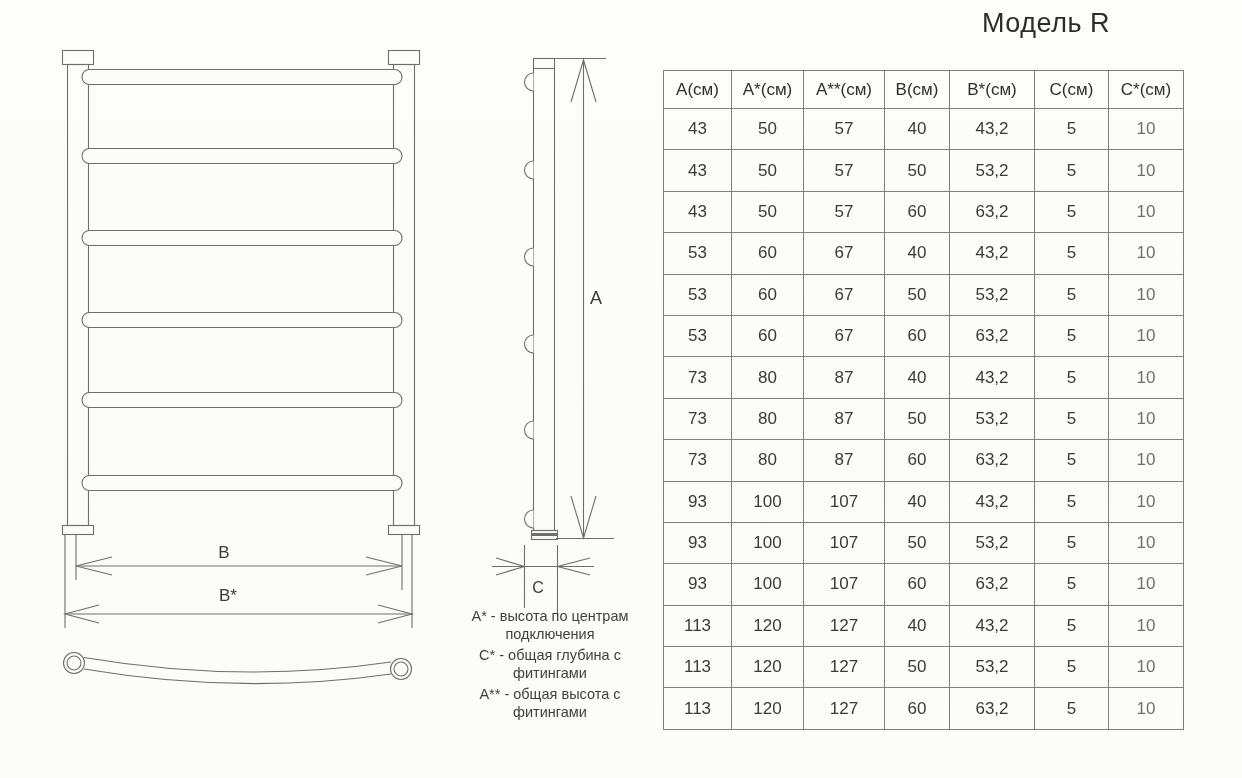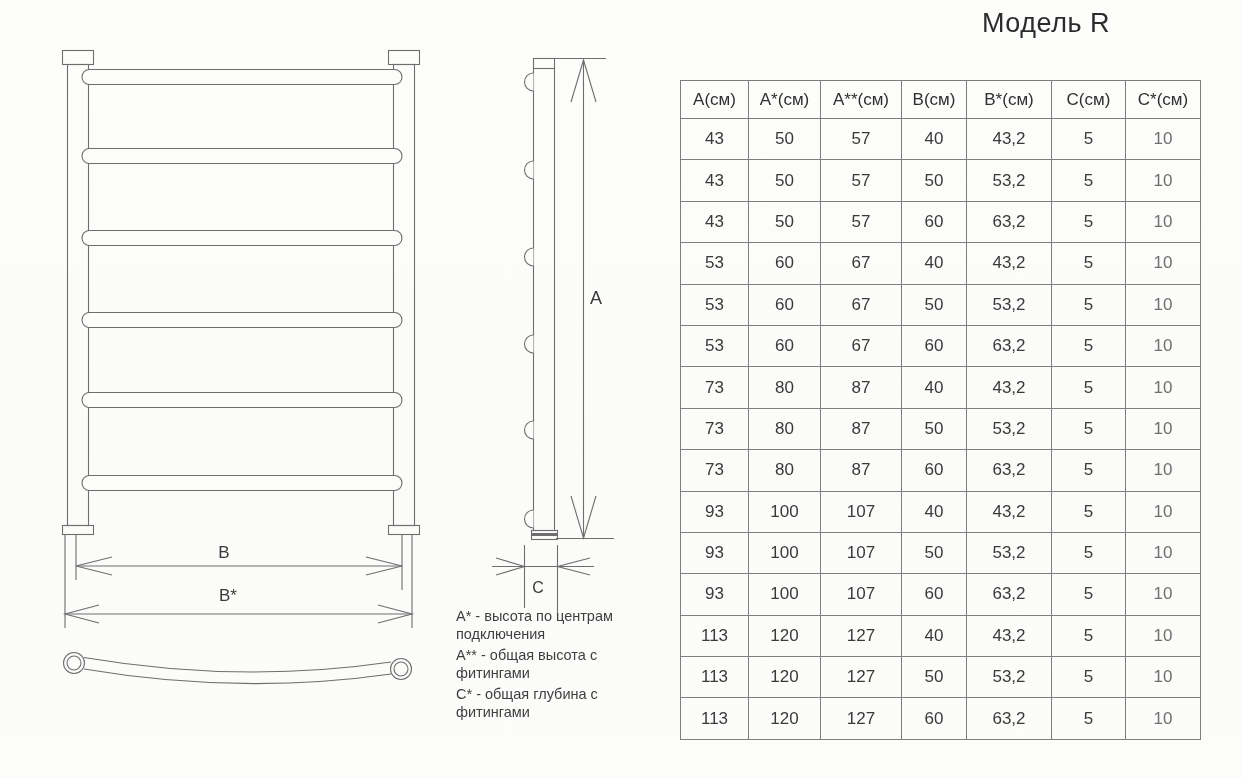--- a/index.html
+++ b/index.html
@@ -22,28 +22,27 @@
     letter-spacing:0.5px;
   }
   svg.drawing{position:absolute;left:0;top:0;}
   svg text{font-family:"Liberation Sans", sans-serif;}
   .legend{
     position:absolute;
     left:456px;top:608px;width:188px;
     font-size:14.5px;line-height:17.5px;
     color:#3f3f3f;
   }
-  .legend .legend-item{margin:0 0 4px 0;}
+  .legend .legend-item{margin:0 0 4px 0;text-align:center;}
   table.dims{
     position:absolute;
-    left:663px;top:80px;
+    left:663px;top:70px;
     width:520px;
     border-collapse:collapse;
     table-layout:fixed;
-    margin-left:17px;
   }
   table.dims th, table.dims td{
     border:1px solid #7e7e7e;
     text-align:center;
     vertical-align:middle;
     padding:0;
     font-size:17px;
     font-weight:400;
   }
   table.dims th{height:37px;color:#2f2f2f;}
@@ -131,22 +130,22 @@
         <path d="M496,558 L524.5,566.5 L496,575"></path>
         <path d="M590,558 L557.5,566.5 L590,575"></path>
       </g>
     </g>
     <text x="590" y="304" font-size="18" fill="#3a3a3a">А</text>
     <text x="538" y="593" text-anchor="middle" font-size="16" fill="#3a3a3a">С</text>
   </svg>
 
   <div class="legend">
     <div class="legend-item">А* - высота по центрам подключения</div>
+    <div class="legend-item">С* - общая глубина с фитингами</div>
     <div class="legend-item">А** - общая высота с фитингами</div>
-    <div class="legend-item">С* - общая глубина с фитингами</div>
   </div>
 
   <h1 class="title">Модель R</h1>
 
   <table class="dims">
     <colgroup>
       <col style="width:68px">
         <col style="width:72px">
         <col style="width:81px">
       <col style="width:65px">

